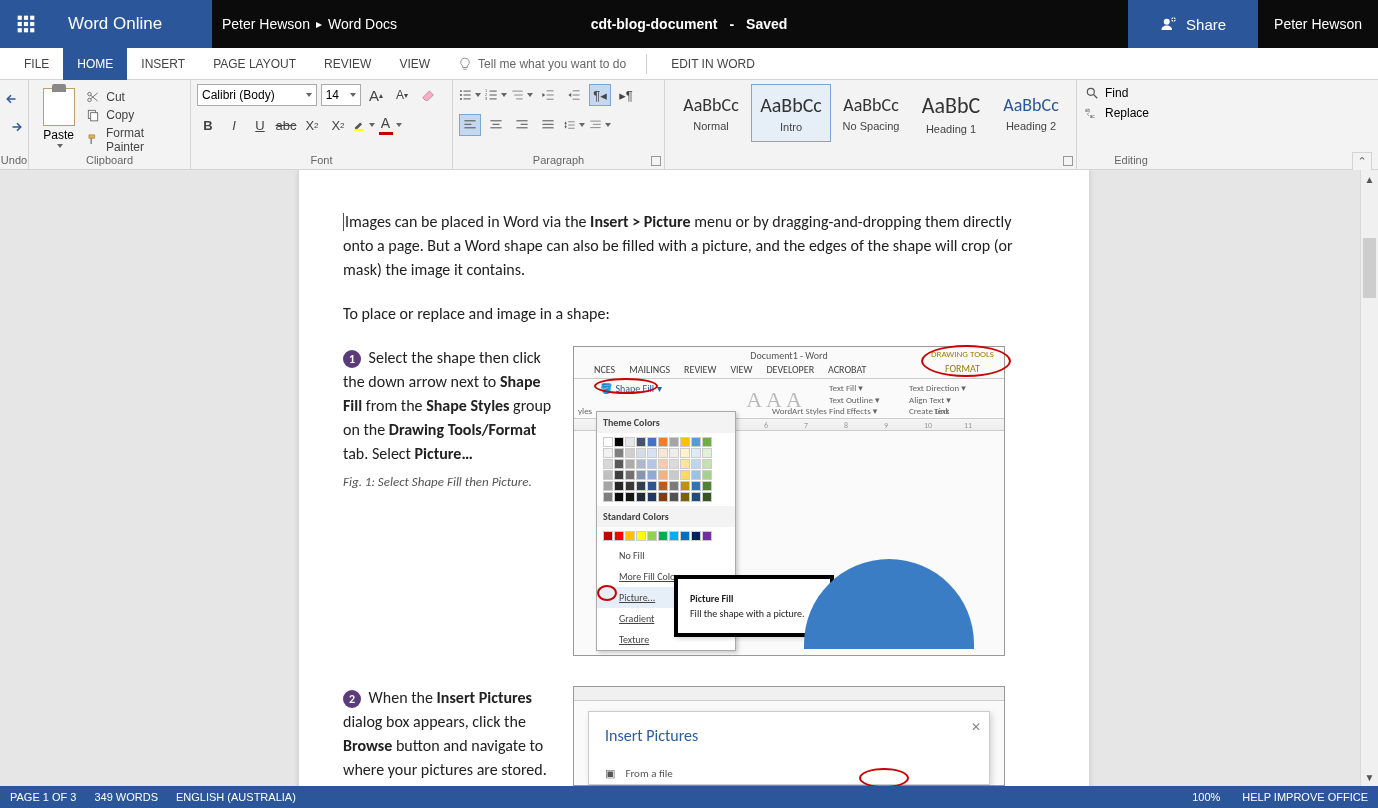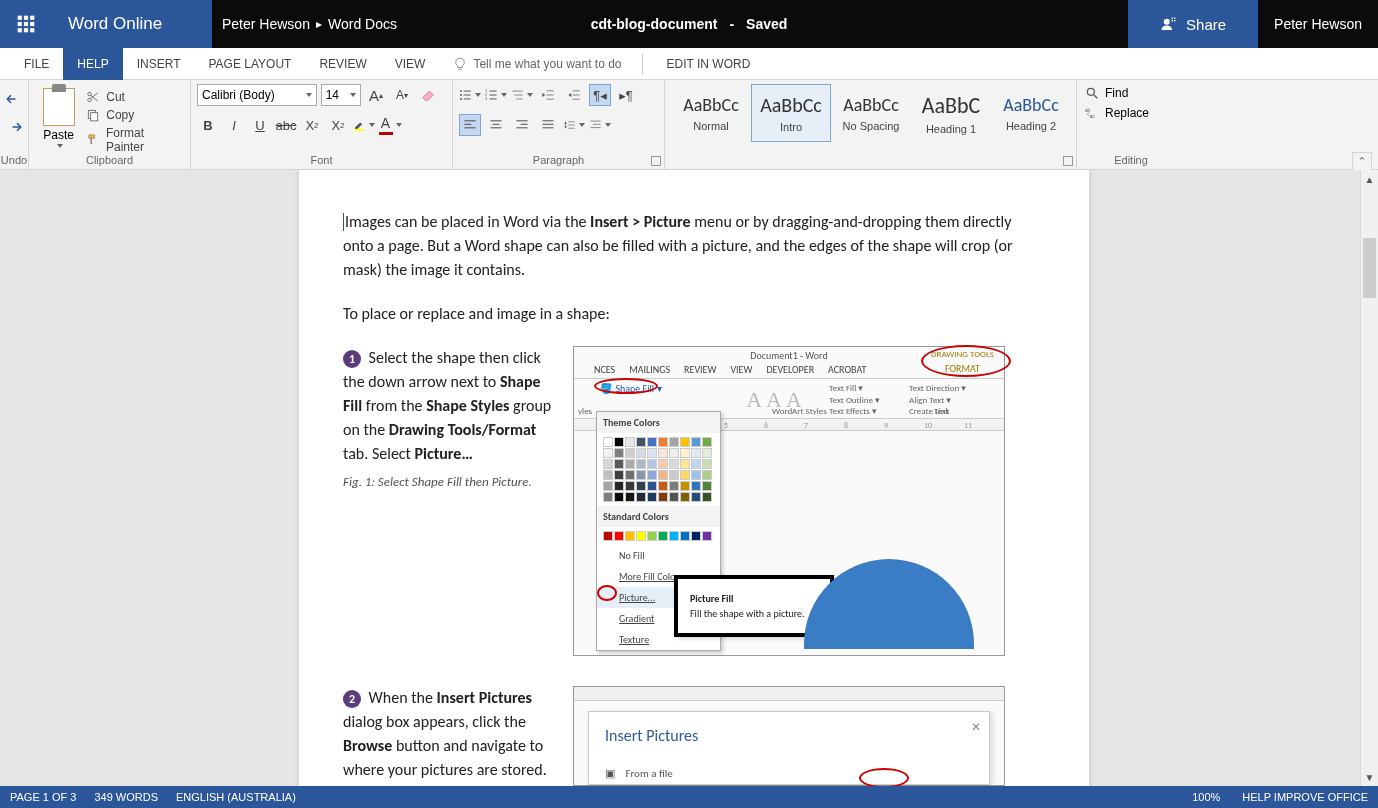--- a/index.html
+++ b/index.html
@@ -107,21 +107,21 @@
 .shot1 .shapefill { position:absolute; left:26px; top:2px; display:flex; align-items:center; gap:3px; font-size:10px; color:#2d5aa0;}
 .shot1 .shapefill .circ { position:absolute; left:-6px; top:-3px; width:64px; height:16px; border:2px solid #c00; border-radius:50%; }
 .shot1 .wa { position:absolute; left:160px; top:0; width:80px; height:40px; display:flex; align-items:center; justify-content:center; gap:4px;}
 .shot1 .wa span { font-family: Times, serif; font-size:22px; color:#bbb; }
 .shot1 .txtgroup { position:absolute; left:255px; top:3px; font-size:9px; color:#666; line-height:1.3;}
 .shot1 .txtgroup2 { position:absolute; left:335px; top:3px; font-size:9px; color:#666; line-height:1.3;}
 .shot1 .lab { position:absolute; bottom:1px; font-size:9px; color:#666;}
 .shot1 .lab1{left:4px;} .shot1 .lab2{left:198px;} .shot1 .lab3{left:360px;}
 .shot1 .ruler { height:12px; border-bottom:1px solid #ccc; background:linear-gradient(#f5f5f5,#eee); font-size:8px; color:#999; position:relative;}
 .shot1 .ruler span{ position:absolute; top:0; }
-.shot1 .menu { position:absolute; left:22px; top:64px; width:125px; background:#fff; border:1px solid #aaa; box-shadow:2px 2px 4px rgba(0,0,0,0.2); font-size:10px; }
+.shot1 .menu { position:absolute; left:22px; top:64px; width:140px; background:#fff; border:1px solid #aaa; box-shadow:2px 2px 4px rgba(0,0,0,0.2); font-size:10px; }
 .shot1 .menu .hdr { padding:3px 6px; font-weight:700; background:#f3f3f3; color:#444;}
 .shot1 .menu .swatches { padding:4px 6px; display:grid; grid-template-columns: repeat(10, 10px); gap:1px;}
 .shot1 .menu .sw { width:10px; height:10px; border:1px solid #ccc;}
 .shot1 .menu .item { padding:3px 6px 3px 22px; color:#444; position:relative; text-decoration:underline;}
 .shot1 .menu .item.nou{text-decoration:none;}
 .shot1 .pic-item { position:relative; background:#e6eef8;}
 .shot1 .pic-circ { position:absolute; left:0px; top:-2px; width:20px; height:16px; border:2px solid #c00; border-radius:50%;}
 .shot1 .tooltip { position:absolute; left:100px; top:228px; width:160px; background:#fff; border:4px solid #000000; padding:12px; font-size:10px; box-shadow:2px 2px 4px rgba(0,0,0,0.15);}
 .shot1 .tooltip .tt { font-weight:700; }
 .shot1 .blueshape { position:absolute; right:30px; bottom:6px; width:170px; height:90px; background:#3b7dc4; border-top-left-radius:170px; border-top-right-radius:170px;}
@@ -180,21 +180,21 @@
         <circle cx="18" cy="6" r="3" fill="#fff"></circle>
         <path d="M18 3v6M15 6h6" stroke="#2b579a" stroke-width="1.5"></path>
       </svg>
     <span>Share</span>
   </div>
   <div class="user-name">Peter Hewson</div>
 </div>
 
 <div class="ribbon-tabs">
   <div class="tab">FILE</div>
-  <div class="tab active">HELP</div>
+  <div class="tab active">HOME</div>
   <div class="tab">INSERT</div>
   <div class="tab">PAGE LAYOUT</div>
   <div class="tab">REVIEW</div>
   <div class="tab">VIEW</div>
   <div class="bulb">
     <svg width="14" height="14" viewBox="0 0 24 24">
         <path d="M12 2a7 7 0 0 0-4 13v3h8v-3a7 7 0 0 0-4-13z" fill="none" stroke="#888" stroke-width="1.5"></path>
         <line x1="9" y1="21" x2="15" y2="21" stroke="#888" stroke-width="1.5"></line>
       </svg>
     <span>Tell me what you want to do</span>
@@ -501,21 +501,21 @@
           <div class="rib">
             <div class="shapefill"><div class="circ"></div>🪣<span>Shape Fill</span>▾</div>
             <div class="wa">
                 <span>A</span>
                 <span>A</span>
                 <span>A</span>
               </div>
             <div class="txtgroup">
                 <div>Text Fill ▾</div>
                 <div>Text Outline ▾</div>
-                <div>Text Effects ▾</div>
+                <div>Find Effects ▾</div>
               </div>
             <div class="txtgroup2">
                 <div>Text Direction ▾</div>
                 <div>Align Text ▾</div>
                 <div>Create Link</div>
               </div>
             <div class="lab lab1">yles</div>
             <div class="lab lab2">WordArt Styles</div>
             <div class="lab lab3">Text</div>
           </div>

